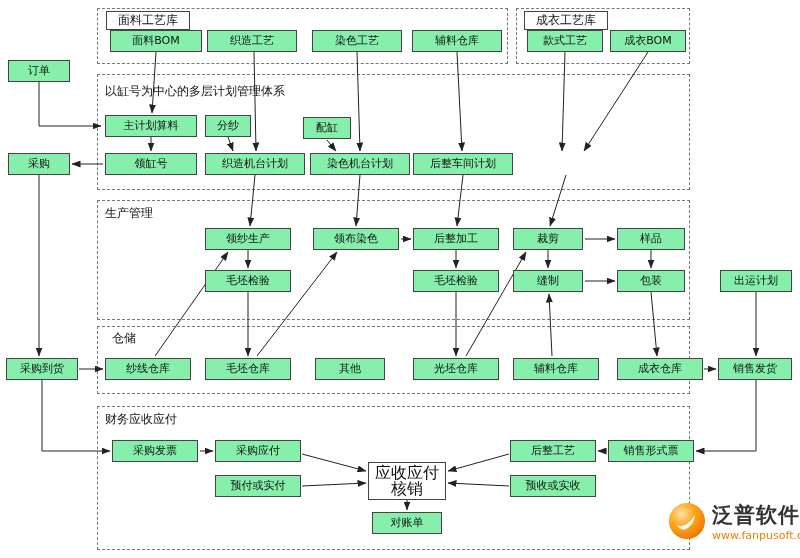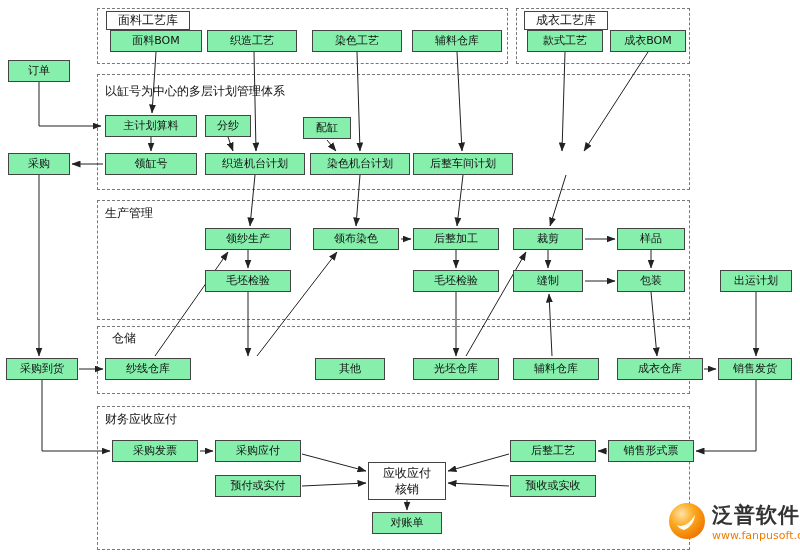--- a/index.html
+++ b/index.html
@@ -3,21 +3,21 @@
 <meta charset="utf-8">
 <style>
   html,body{margin:0;padding:0;background:#fff;}
   .stage{position:relative;width:800px;height:558px;background:#ffffff;overflow:hidden;
          font-family:"DejaVu Sans",sans-serif;color:#111;padding-left:31px;}
   .edges{position:absolute;left:0;top:0;z-index:1;}
   .group{position:absolute;border:1px dashed #777;box-sizing:border-box;z-index:0;background:transparent;}
   .node{position:absolute;box-sizing:border-box;height:22px;border:1px solid #444;background:#86efac;
         font-size:11px;line-height:20px;text-align:center;white-space:nowrap;z-index:2;}
   .node2{position:absolute;box-sizing:border-box;border:1px solid #444;background:#fff;
-        font-size:12px;text-align:center;z-index:2;display:flex;flex-direction:column;justify-content:center;}
+        font-size:16px;text-align:center;z-index:2;display:flex;flex-direction:column;justify-content:center;}
   .node2 div{line-height:16px;}
   .libbox{position:absolute;box-sizing:border-box;height:19px;border:1px solid #444;background:#fff;
         font-size:12px;line-height:17px;text-align:center;z-index:2;}
   .slabel{position:absolute;font-size:12px;line-height:14px;z-index:2;white-space:nowrap;}
   .logo{position:absolute;left:668px;top:502px;display:flex;align-items:center;gap:6px;z-index:3;}
   .logo-text{display:flex;flex-direction:column;line-height:1.1;}
   .logo-brand{font-size:21px;font-weight:bold;color:#333;letter-spacing:1px;}
   .logo-url{font-size:11px;color:#f07d00;margin-top:3px;}
 </style>
 </head>
@@ -114,20 +114,21 @@
   <div class="node" style="left:413px;top:228px;width:86px">后整加工</div>
   <div class="node" style="left:513px;top:228px;width:70px">裁剪</div>
   <div class="node" style="left:617px;top:228px;width:68px">样品</div>
   <div class="node" style="left:205px;top:270px;width:86px">毛坯检验</div>
   <div class="node" style="left:413px;top:270px;width:86px">毛坯检验</div>
   <div class="node" style="left:513px;top:270px;width:70px">缝制</div>
   <div class="node" style="left:617px;top:270px;width:68px">包装</div>
   <div class="node" style="left:720px;top:270px;width:72px">出运计划</div>
 
   <div class="node" style="left:105px;top:358px;width:86px">纱线仓库</div>
+  <div class="node" style="left:205px;top:358px;width:86px">毛坯仓库</div>
   <div class="node" style="left:315px;top:358px;width:70px">其他</div>
   <div class="node" style="left:413px;top:358px;width:86px">光坯仓库</div>
   <div class="node" style="left:513px;top:358px;width:86px">辅料仓库</div>
   <div class="node" style="left:617px;top:358px;width:86px">成衣仓库</div>
   <div class="node" style="left:6px;top:358px;width:72px">采购到货</div>
   <div class="node" style="left:718px;top:358px;width:74px">销售发货</div>
 
   <div class="node" style="left:112px;top:440px;width:86px">采购发票</div>
   <div class="node" style="left:215px;top:440px;width:86px">采购应付</div>
   <div class="node" style="left:215px;top:475px;width:86px">预付或实付</div>

